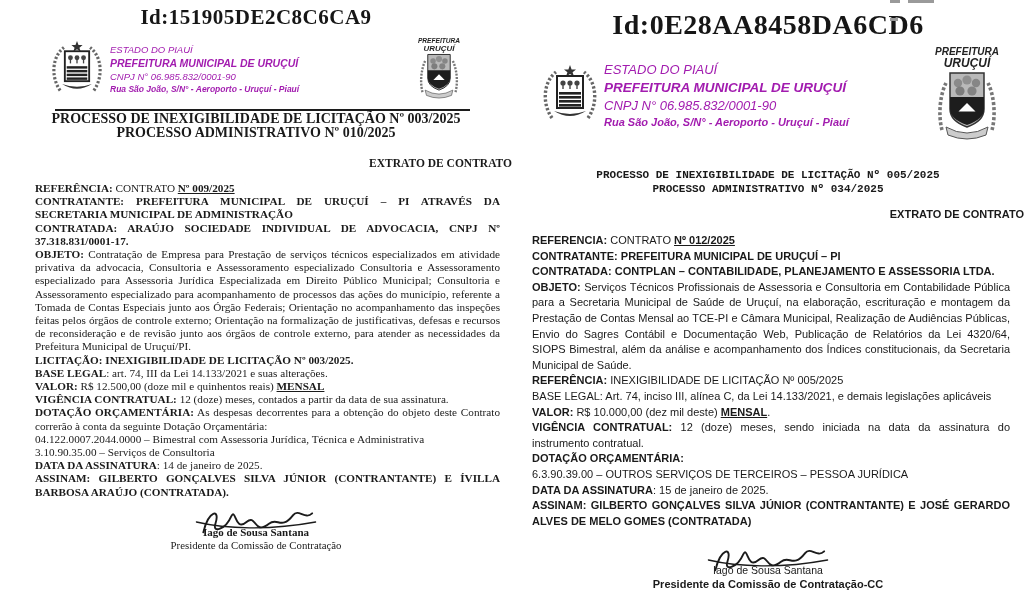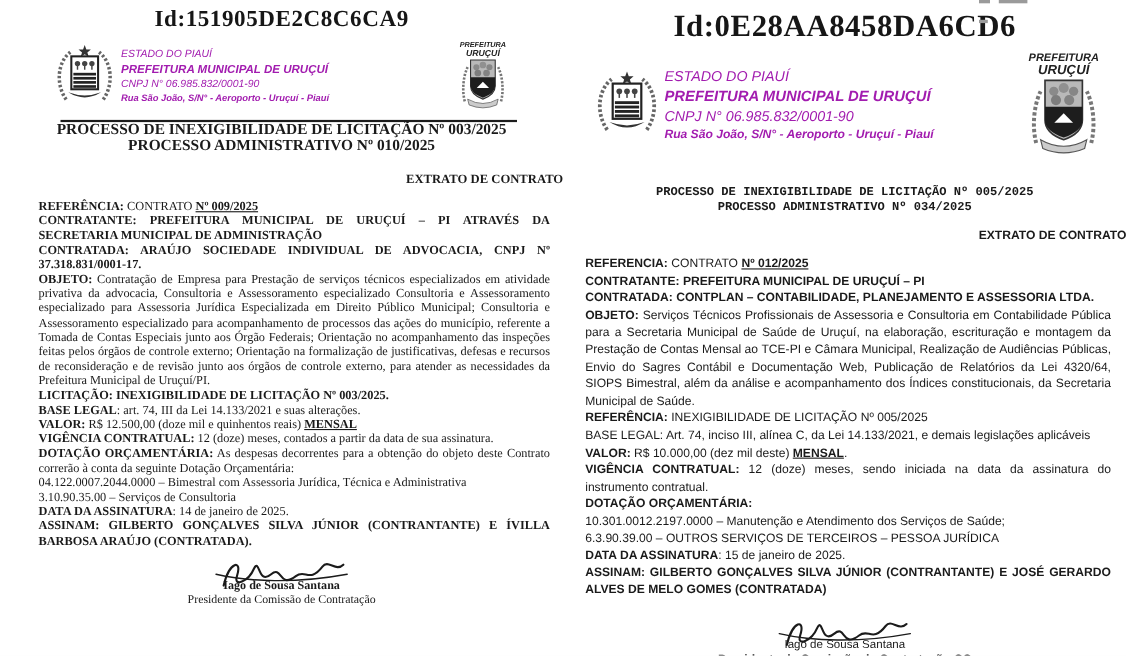--- a/index.html
+++ b/index.html
@@ -198,21 +198,20 @@
     <div class="body">
       <p><span class="b">REFERENCIA:</span><span> CONTRATO </span><span class="b u">Nº 012/2025</span></p>
       <p class="b">CONTRATANTE: PREFEITURA MUNICIPAL DE URUÇUÍ – PI</p>
       <p class="b">CONTRATADA: CONTPLAN – CONTABILIDADE, PLANEJAMENTO E ASSESSORIA LTDA.</p>
       <p><span class="b">OBJETO:</span><span> Serviços Técnicos Profissionais de Assessoria e Consultoria em Contabilidade Pública para a Secretaria Municipal de Saúde de Uruçuí, na elaboração, escrituração e montagem da Prestação de Contas Mensal ao TCE-PI e Câmara Municipal, Realização de Audiências Públicas, Envio do Sagres Contábil e Documentação Web, Publicação de Relatórios da Lei 4320/64, SIOPS Bimestral, além da análise e acompanhamento dos Índices constitucionais, da Secretaria Municipal de Saúde.</span></p>
       <p><span class="b">REFERÊNCIA:</span><span> INEXIGIBILIDADE DE LICITAÇÃO Nº 005/2025</span></p>
       <p class="nowrap">BASE LEGAL: Art. 74, inciso III, alínea C, da Lei 14.133/2021, e demais legislações aplicáveis</p>
       <p><span class="b">VALOR:</span><span> R$ 10.000,00 (dez mil deste) </span><span class="b u">MENSAL</span><span>.</span></p>
       <p><span class="b">VIGÊNCIA CONTRATUAL:</span><span> 12 (doze) meses, sendo iniciada na data da assinatura do instrumento contratual.</span></p>
       <p class="b">DOTAÇÃO ORÇAMENTÁRIA:</p>
-      <p>10.301.0012.2197.0000 – Manutenção e Atendimento dos Serviços de Saúde;</p>
       <p>6.3.90.39.00 – OUTROS SERVIÇOS DE TERCEIROS – PESSOA JURÍDICA</p>
       <p><span class="b">DATA DA ASSINATURA</span><span>: 15 de janeiro de 2025.</span></p>
       <p class="b">ASSINAM: GILBERTO GONÇALVES SILVA JÚNIOR (CONTRANTANTE) E JOSÉ GERARDO ALVES DE MELO GOMES (CONTRATADA)</p>
     </div>
 
     <div class="sig">
       <svg width="150" height="38" viewBox="0 0 150 44">
         <path d="M14 34 C20 8 34 6 28 24 C24 36 40 30 46 16 C52 4 50 34 64 22 C76 12 72 38 90 24 C100 16 104 32 118 14 C124 6 132 20 140 12" fill="none" stroke="#1b1b1b" stroke-width="2.2" stroke-linecap="round"></path>
         <path d="M6 22 C40 30 90 32 144 22" fill="none" stroke="#1b1b1b" stroke-width="1.5" stroke-linecap="round"></path>
       </svg>

